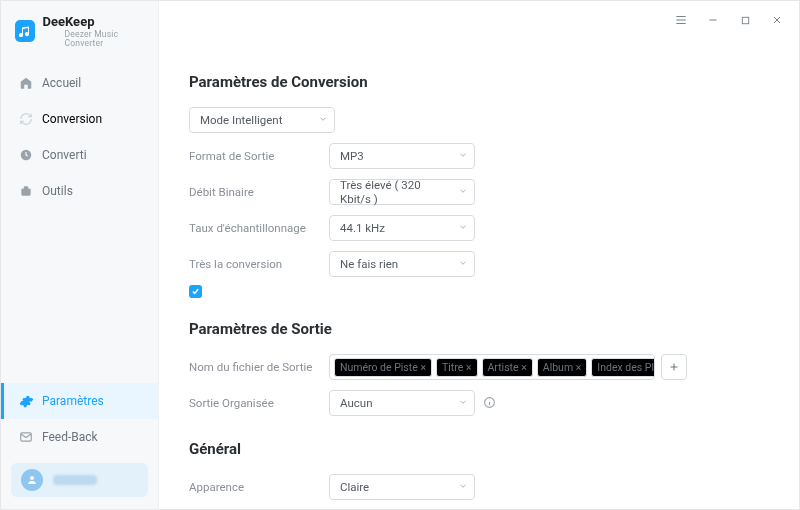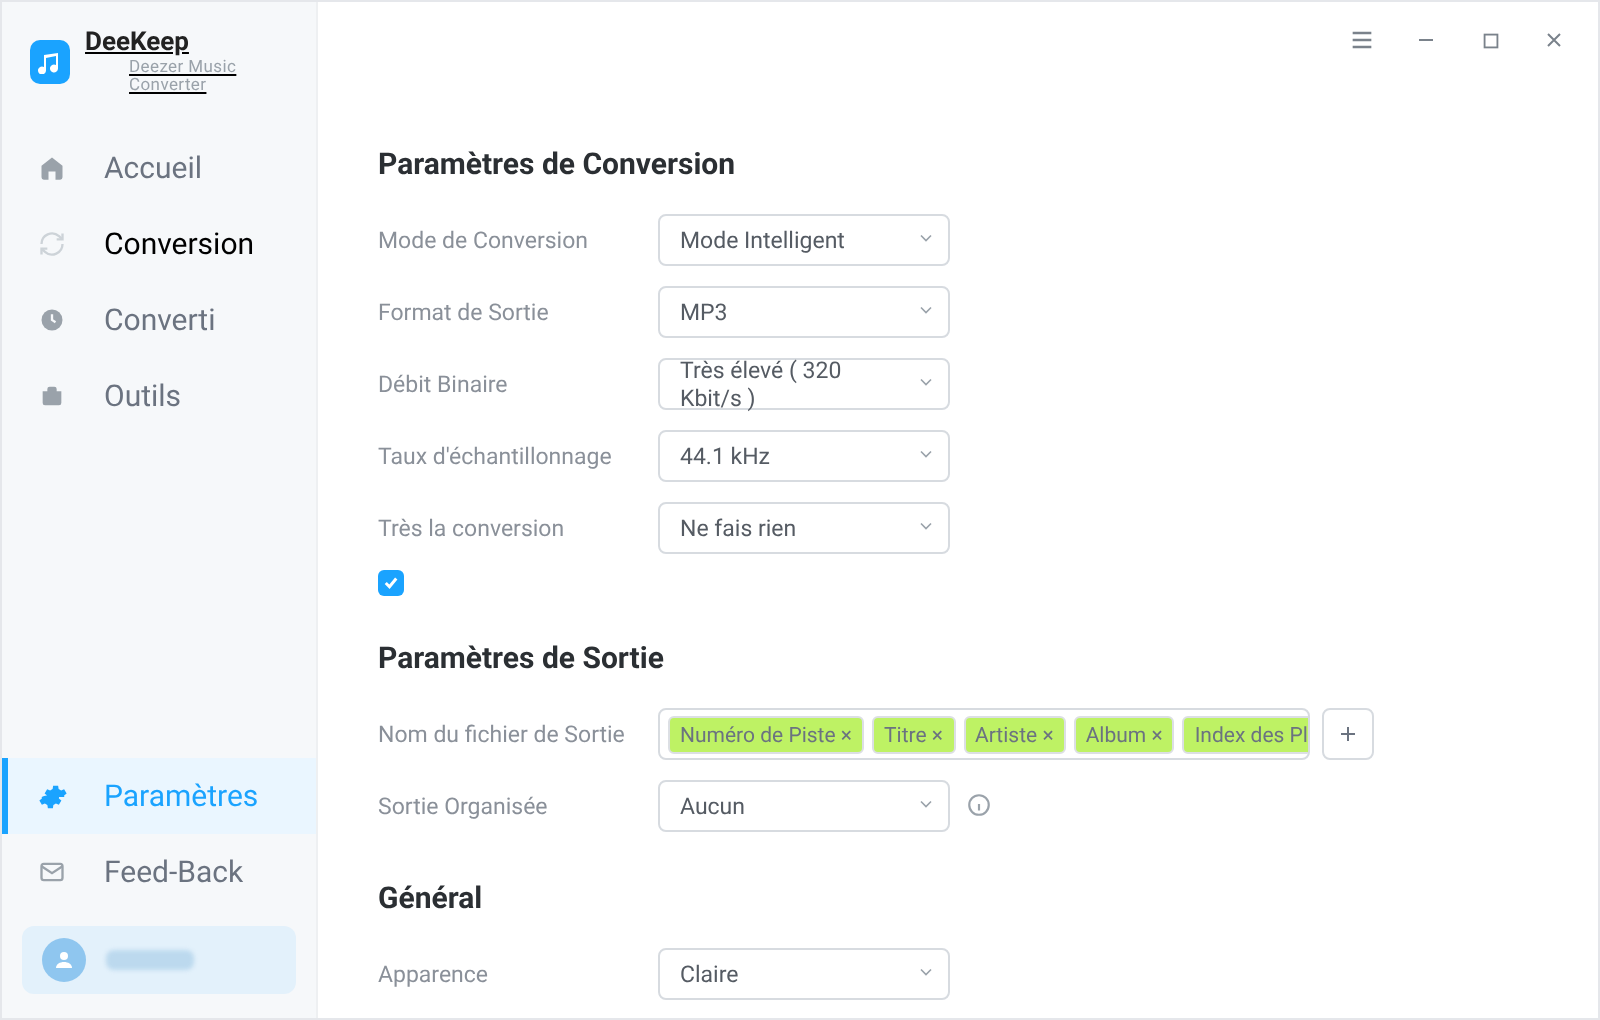--- a/index.html
+++ b/index.html
@@ -2,25 +2,25 @@
 <html><head>
 <meta charset="utf-8">
 <style>
   * { box-sizing: border-box; margin: 0; padding: 0; font-family: -apple-system, BlinkMacSystemFont, "Segoe UI", Roboto, Arial, sans-serif; }
   body { width: 800px; height: 510px; overflow: hidden; background: #fff; }
   .app { display: flex; width: 100%; height: 100%; border: 1px solid #e5e7eb; }
   
   .sidebar { width: 158px; background: #f6f8fa; display: flex; flex-direction: column; border-right: 1px solid #eef0f2; }
   .brand { display: flex; align-items: center; gap: 8px; padding: 14px 12px 14px 14px; }
   .brand-logo { width: 22px; height: 22px; border-radius: 5px; background: #1aa3ff; display:flex; align-items:center; justify-content:center; }
-  .brand-text { display:flex; flex-direction:column; line-height:1;text-decoration:underline; }
+  .brand-text { display:flex; flex-direction:column; line-height:1; }
   .brand-name { font-size: 13px; font-weight: 700; color:#222; }
   .brand-sub  { font-size: 8.5px; color:#9aa2aa; letter-spacing:.2px; margin-top:2px;margin-left:22px; }
   .nav { margin-top: 4px; display:flex; flex-direction:column; }
-  .nav-item { display:flex; align-items:center; gap:18px; padding: 10px 14px; font-size: 15px; color:#6b7380; cursor:pointer; border-left: 3px solid transparent; }
+  .nav-item { display:flex; align-items:center; gap:8px; padding: 10px 14px; font-size: 12px; color:#6b7380; cursor:pointer; border-left: 3px solid transparent; }
   .nav-item.active { color:#1aa3ff; background:#eaf6ff; border-left-color:#1aa3ff; }
   .nav-item.disabled { color:#000000; }
   .nav-icon { width:16px; height:16px; display:inline-flex; align-items:center; justify-content:center; }
   .sidebar-bottom { margin-top:auto; display:flex; flex-direction:column; }
   .profile-chip { margin: 8px 10px 12px 10px; height: 34px; border-radius: 6px; background:#e3f1fb; display:flex; align-items:center; gap:10px; padding:0 10px; }
   .avatar { width:22px; height:22px; border-radius:50%; background:#8fc6ef; display:flex; align-items:center; justify-content:center; }
   .blur { width:44px; height:10px; border-radius:4px; background:#bcd9ee; filter: blur(1px); }
   
   .titlebar { position:absolute; top:0; right:0; height:38px; display:flex; align-items:center; gap:12px; padding-right:12px; }
   .win-btn { width:20px; height:20px; display:flex; align-items:center; justify-content:center; color:#7a828b; cursor:pointer; }
@@ -33,21 +33,21 @@
   .row { display:flex; align-items:center; min-height: 30px; margin-bottom: 6px; }
   .label { width: 140px; font-size: 11.5px; color:#8a9099; }
   .select, .textfield { height: 26px; border:1px solid #d7dbe0; border-radius:4px; background:#fff; font-size:11.5px; color:#555b63; display:flex; align-items:center; padding: 0 24px 0 10px; position:relative; cursor:pointer; }
   .select { width: 146px; }
   .select .chev { position:absolute; right:6px; top:50%; transform:translateY(-50%); color:#9aa2aa; }
   .textfield { width: 296px; cursor:text; }
   .browse-btn { width:26px; height:26px; margin-left:6px; border:1px solid #d7dbe0; border-radius:4px; display:flex; align-items:center; justify-content:center; color:#6b7380; cursor:pointer; background:#fff; font-size:12px; letter-spacing:1px;}
   .checkbox-row { display:flex; align-items:center; gap:8px; margin-top:6px; font-size:11.5px; color:#555b63; }
   .chk { width:13px; height:13px; border-radius:3px; background:#1aa3ff; display:flex; align-items:center; justify-content:center; }
   .tagbox { flex:1; max-width: 326px; border:1px solid #d7dbe0; border-radius:4px; height:26px; display:flex; align-items:center; gap:4px; padding:0 4px; overflow:hidden; }
-  .tag { font-size:10.5px; color:#6b7380; border:1px solid #dcdfe4; border-radius:3px; padding: 2px 5px; white-space:nowrap; display:flex; align-items:center; gap:3px; background:#bef264; }
+  .tag { font-size:10.5px; color:#6b7380; border:1px solid #dcdfe4; border-radius:3px; padding: 2px 5px; white-space:nowrap; display:flex; align-items:center; gap:3px; background:#000000; }
   .add-btn { width:26px; height:26px; margin-left:6px; border:1px solid #d7dbe0; border-radius:4px; display:flex; align-items:center; justify-content:center; color:#6b7380; cursor:pointer; background:#fff; }
   .info-icn { margin-left:8px; color:#9aa2aa; }
 </style>
 </head>
 <body>
 
 <div class="app">
 
   <div class="sidebar">
     <div class="brand">
@@ -150,21 +150,20 @@
           <svg width="12" height="12" viewBox="0 0 24 24" stroke="#7a828b" stroke-width="2">
             <path d="M6 6l12 12M18 6l-12 12"></path>
           </svg>
         </div>
     </div>
 
     <div class="section">
       <h2>Paramètres de Conversion</h2>
 
       <div class="row">
-        <div class="label">Mode de Conversion</div>
         <div class="select">
           <span>Mode Intelligent</span>
           <span class="chev"><svg width="10" height="10" viewBox="0 0 24 24" fill="none" stroke="currentColor" stroke-width="2">
                 <path d="M6 9l6 6 6-6"></path>
               </svg></span>
         </div>
       </div>
       <div class="row">
         <div class="label">Format de Sortie</div>
         <div class="select">

